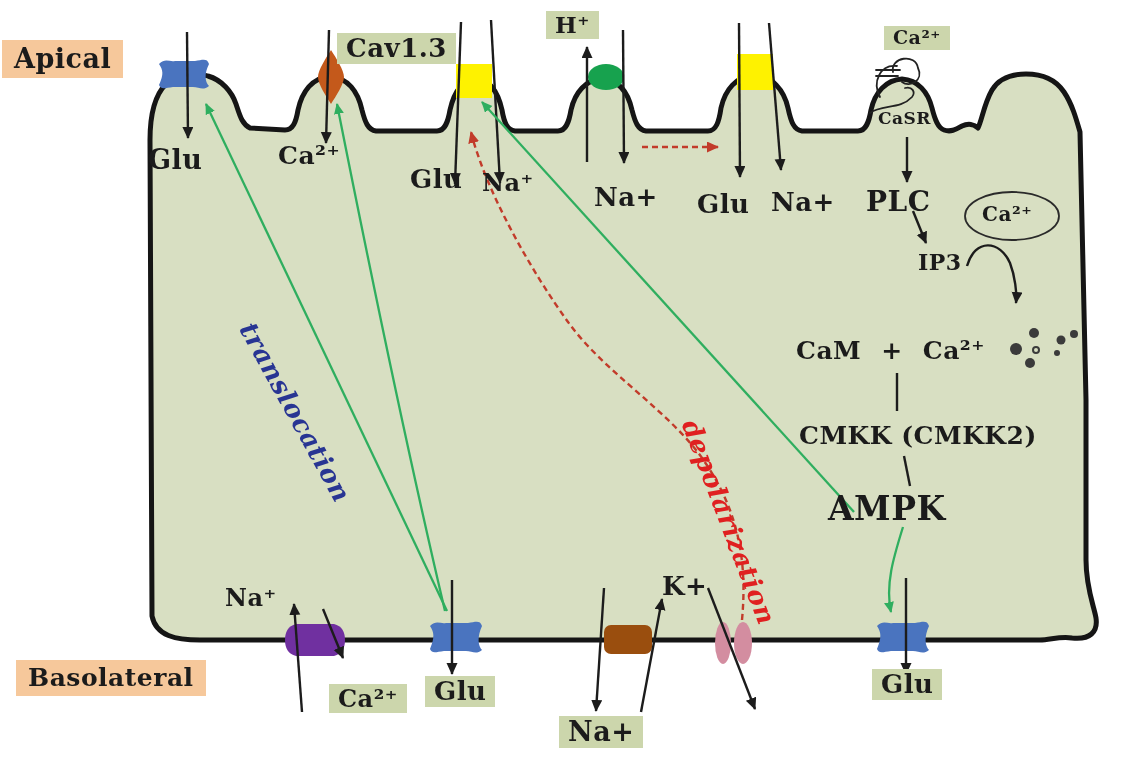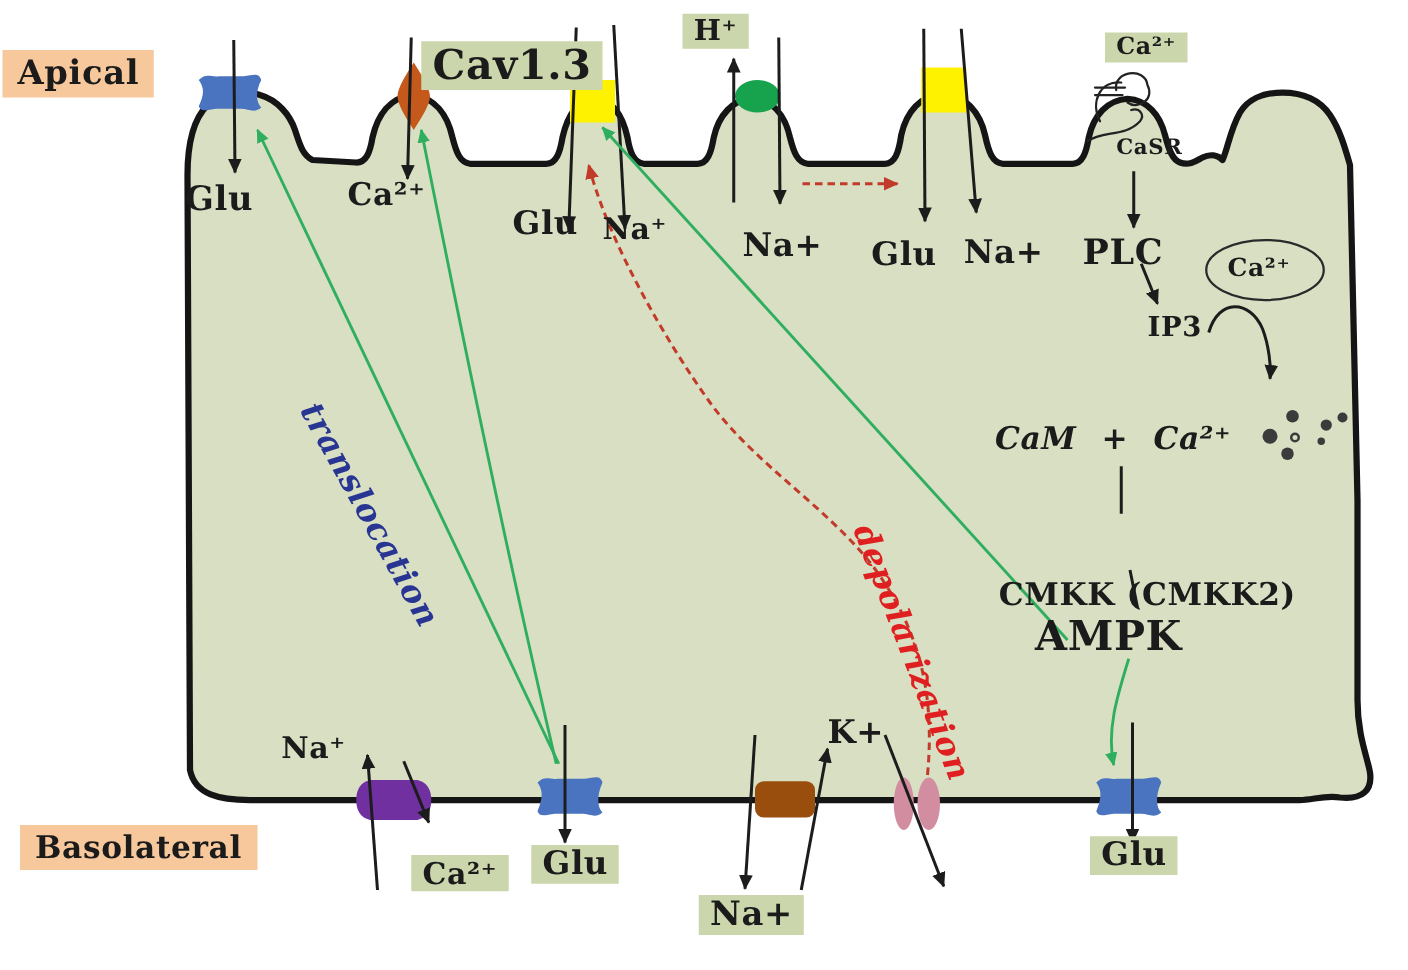--- a/index.html
+++ b/index.html
@@ -10,21 +10,21 @@
   .canvas svg{position:absolute;left:0;top:0;}
   .lbl{
     position:absolute;font-weight:bold;color:#1b1b1b;
     white-space:nowrap;line-height:1.05;letter-spacing:.5px;
   }
   .bg-green{background:#ccd6ac;padding:2px 9px;}
   .bg-peach{background:#f6c89b;padding:5px 12px;}
   .rot{transform-origin:0 0;font-style:italic;}
   .blue-txt{color:#283593;}
   .red-txt{color:#e02020;}
-  .cam-row span{display:inline-block;font-style:italic;}
+  .cam-row span{display:inline-block;}
   .cam-row .plus{margin:0 20px;}
 </style>
 </head>
 <body>
 
 <div class="canvas">
 
   <svg width="1126" height="776" viewBox="0 0 1126 776">
     <defs>
       <marker id="ab" markerUnits="userSpaceOnUse" markerWidth="14" markerHeight="12" refX="11" refY="5.5" orient="auto">
@@ -115,41 +115,41 @@
       <circle cx="1030" cy="363" r="5"></circle>
       <circle cx="1061" cy="340" r="4.5"></circle>
       <circle cx="1057" cy="353" r="3"></circle>
       <circle cx="1074" cy="334" r="4"></circle>
     </g>
   </svg>
 
   <div class="lbl bg-peach" style="left:2px;top:40px;font-size:27px;">Apical</div>
   <div class="lbl bg-peach" style="left:16px;top:660px;font-size:25px;">Basolateral</div>
 
-  <div class="lbl bg-green" style="left:337px;top:33px;font-size:33px;">Cav1.3</div>
+  <div class="lbl bg-green" style="left:337px;top:33px;font-size:26px;">Cav1.3</div>
   <div class="lbl bg-green" style="left:546px;top:11px;font-size:23px;">H⁺</div>
   <div class="lbl bg-green" style="left:884px;top:26px;font-size:19px;">Ca²⁺</div>
 
   <div class="lbl" style="left:148px;top:146px;font-size:27px;">Glu</div>
   <div class="lbl" style="left:278px;top:143px;font-size:25px;">Ca²⁺</div>
   <div class="lbl" style="left:410px;top:166px;font-size:26px;">Glu</div>
   <div class="lbl" style="left:482px;top:170px;font-size:24px;">Na⁺</div>
   <div class="lbl" style="left:594px;top:184px;font-size:26px;">Na+</div>
   <div class="lbl" style="left:697px;top:191px;font-size:26px;">Glu</div>
   <div class="lbl" style="left:771px;top:189px;font-size:26px;">Na+</div>
 
-  <div class="lbl" style="left:878px;top:110px;font-size:17px;margin-left:15px;">CaSR</div>
+  <div class="lbl" style="left:878px;top:110px;font-size:17px;">CaSR</div>
   <div class="lbl" style="left:866px;top:187px;font-size:28px;">PLC</div>
   <div class="lbl" style="left:918px;top:251px;font-size:22px;text-align:center;">IP3</div>
   <div class="lbl" style="left:982px;top:204px;font-size:20px;">Ca²⁺</div>
 
   <div class="lbl cam-row" style="left:796px;top:338px;font-size:25px;">
     <span>CaM</span><span class="plus">+</span><span>Ca²⁺</span>
   </div>
-  <div class="lbl" style="left:799px;top:423px;font-size:25px;margin-top:40px;">CMKK (CMKK2)</div>
+  <div class="lbl" style="left:799px;top:423px;font-size:25px;">CMKK (CMKK2)</div>
   <div class="lbl" style="left:828px;top:492px;font-size:33px;">AMPK</div>
 
   <div class="lbl rot blue-txt" style="left:258px;top:318px;font-size:26px;transform:rotate(61deg);">translocation</div>
   <div class="lbl rot red-txt" style="left:702px;top:416px;font-size:26px;transform:rotate(69deg);">depolarization</div>
 
   <div class="lbl" style="left:225px;top:585px;font-size:24px;">Na⁺</div>
   <div class="lbl bg-green" style="left:329px;top:684px;font-size:24px;">Ca²⁺</div>
   <div class="lbl bg-green" style="left:425px;top:676px;font-size:26px;">Glu</div>
   <div class="lbl bg-green" style="left:559px;top:716px;font-size:27px;">Na+</div>
   <div class="lbl" style="left:662px;top:573px;font-size:26px;">K+</div>

